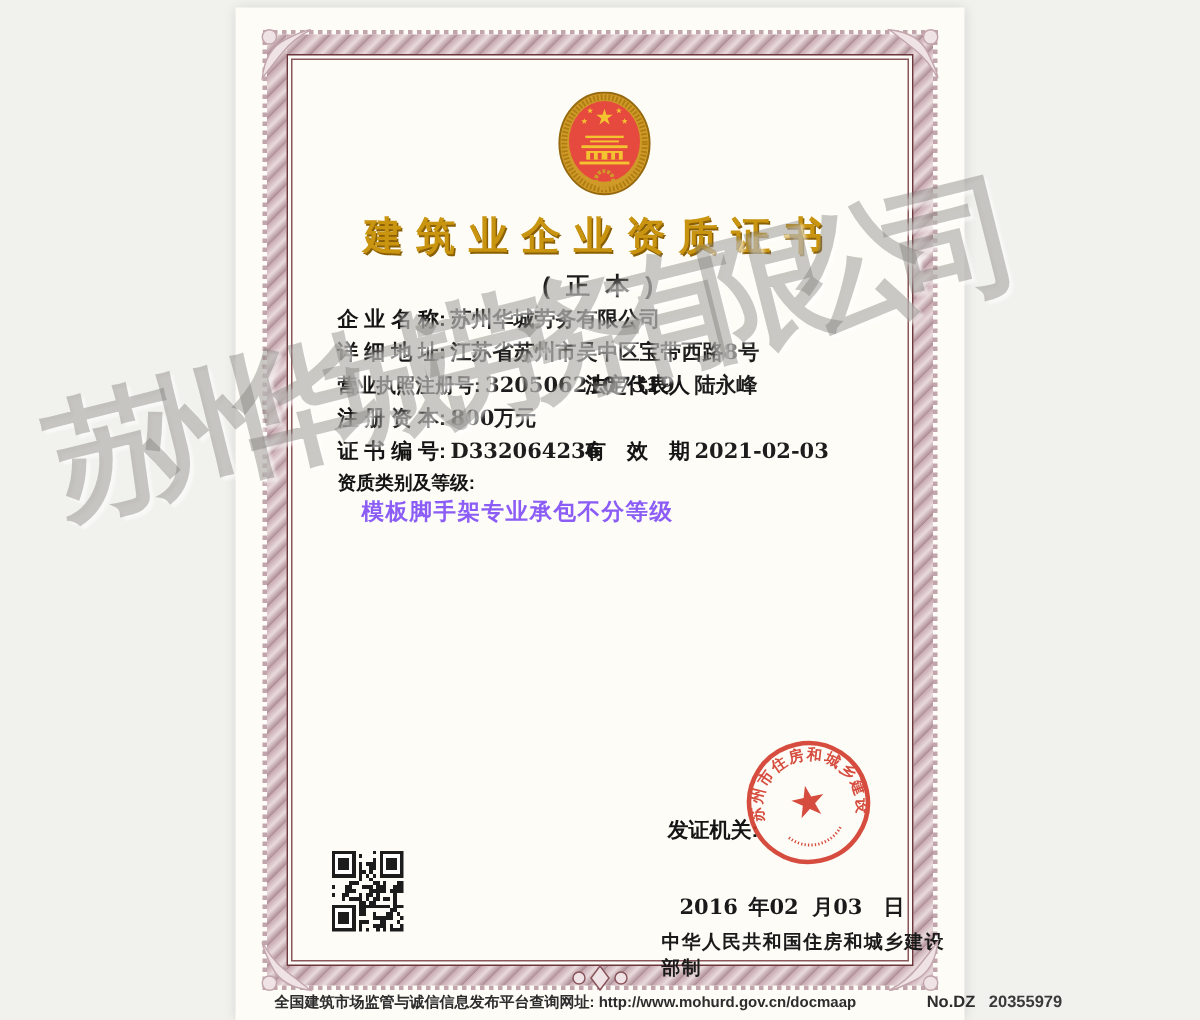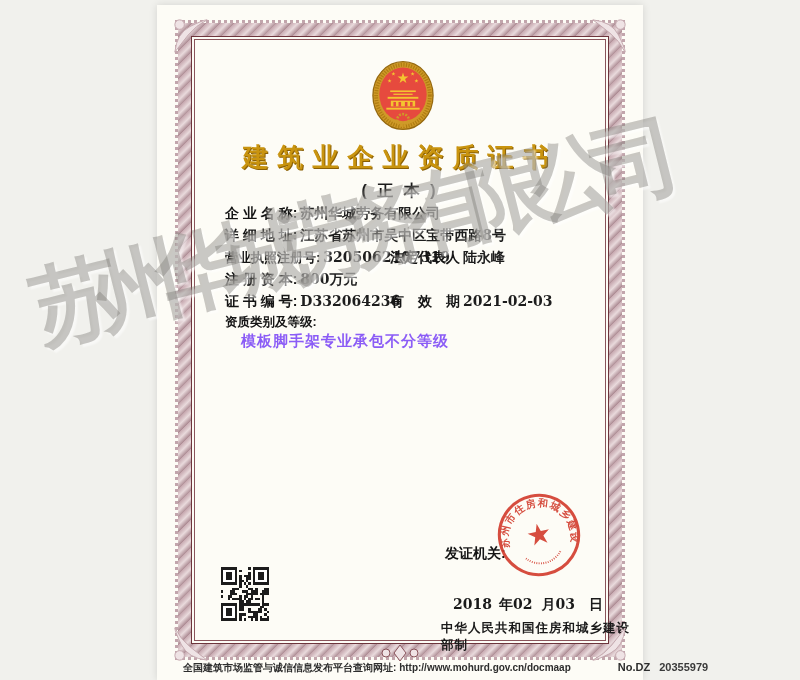--- a/index.html
+++ b/index.html
@@ -162,21 +162,21 @@
         <polygon points="0,-1 0.225,-0.31 0.951,-0.31 0.364,0.118 0.588,0.809 0,0.382 -0.588,0.809 -0.364,0.118 -0.951,-0.31 -0.225,-0.31" transform="translate(50,50) scale(13)" fill="#d23b2c"></polygon>
         <path id="sealArc" d="M 17,68 A 36,36 0 1 1 83,68" fill="none"></path>
         <text font-size="11.5" font-weight="bold" fill="#d23b2c" letter-spacing="1.5" font-family="Liberation Sans, sans-serif">
           <textPath href="#sealArc" startOffset="8%">苏州市住房和城乡建设局</textPath>
         </text>
         <path d="M30,73 A 26,26 0 0 0 70,73" fill="none" stroke="#d23b2c" stroke-width="2.2" stroke-dasharray="1 1.6"></path>
       </svg>
     </div>
 
     <div class="date-line">
-      <span class="num">2018</span><span class="u1">年</span><span class="num">02</span><span class="u2">月</span><span class="num">03</span><span class="u3">日</span>
+      <span class="num">2016</span><span class="u1">年</span><span class="num">02</span><span class="u2">月</span><span class="num">03</span><span class="u3">日</span>
     </div>
 
     <div class="made-by">中华人民共和国住房和城乡建设部制</div>
 
     <div class="qr">
       <svg id="qr-svg" viewBox="0 0 21 21" preserveAspectRatio="none" shape-rendering="crispEdges">
           <rect x="0" y="0" width="7" height="7" fill="#1c1c1c"></rect>
           <rect x="1" y="1" width="5" height="5" fill="#ffffff"></rect>
           <rect x="2" y="2" width="3" height="3" fill="#1c1c1c"></rect>
           <rect x="14" y="0" width="7" height="7" fill="#1c1c1c"></rect>

